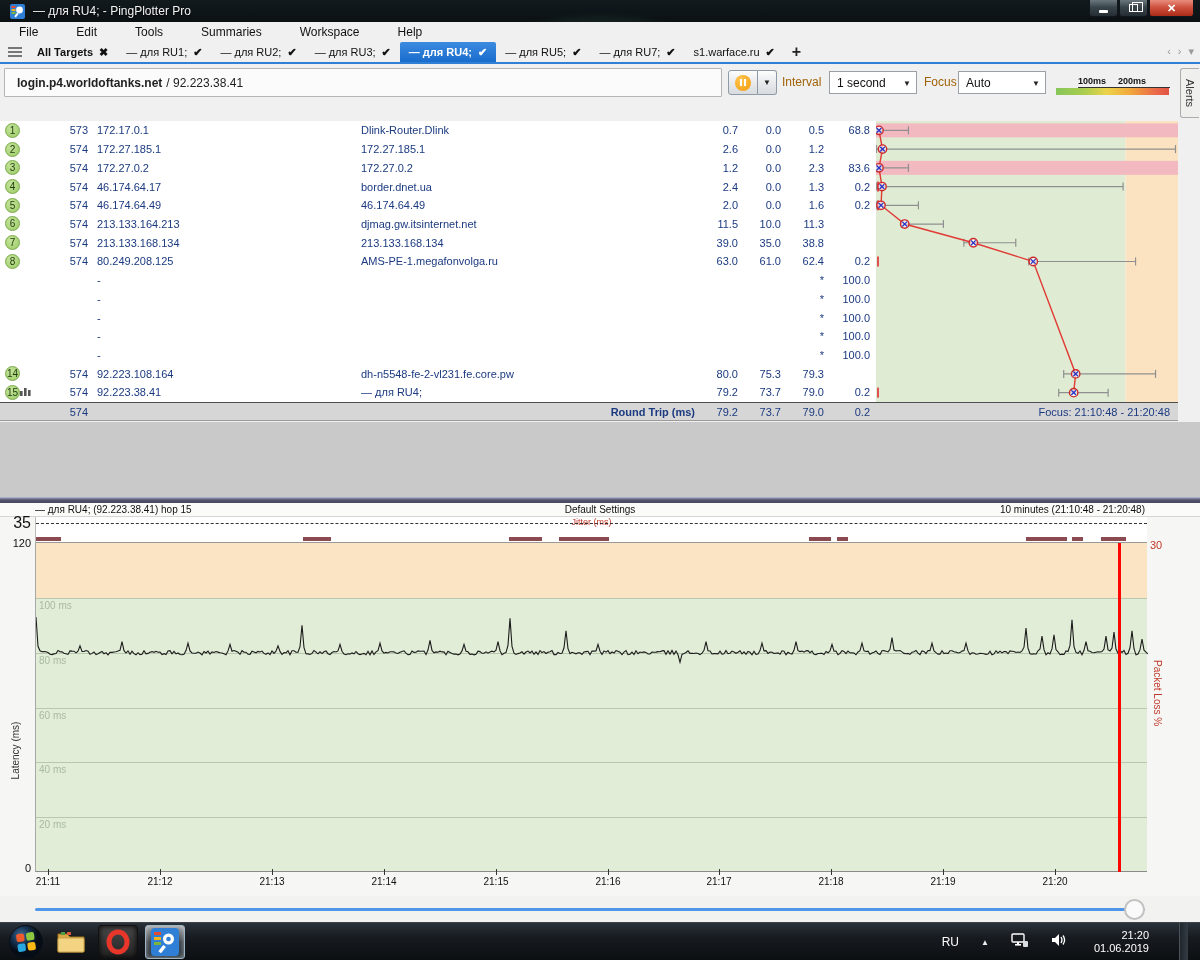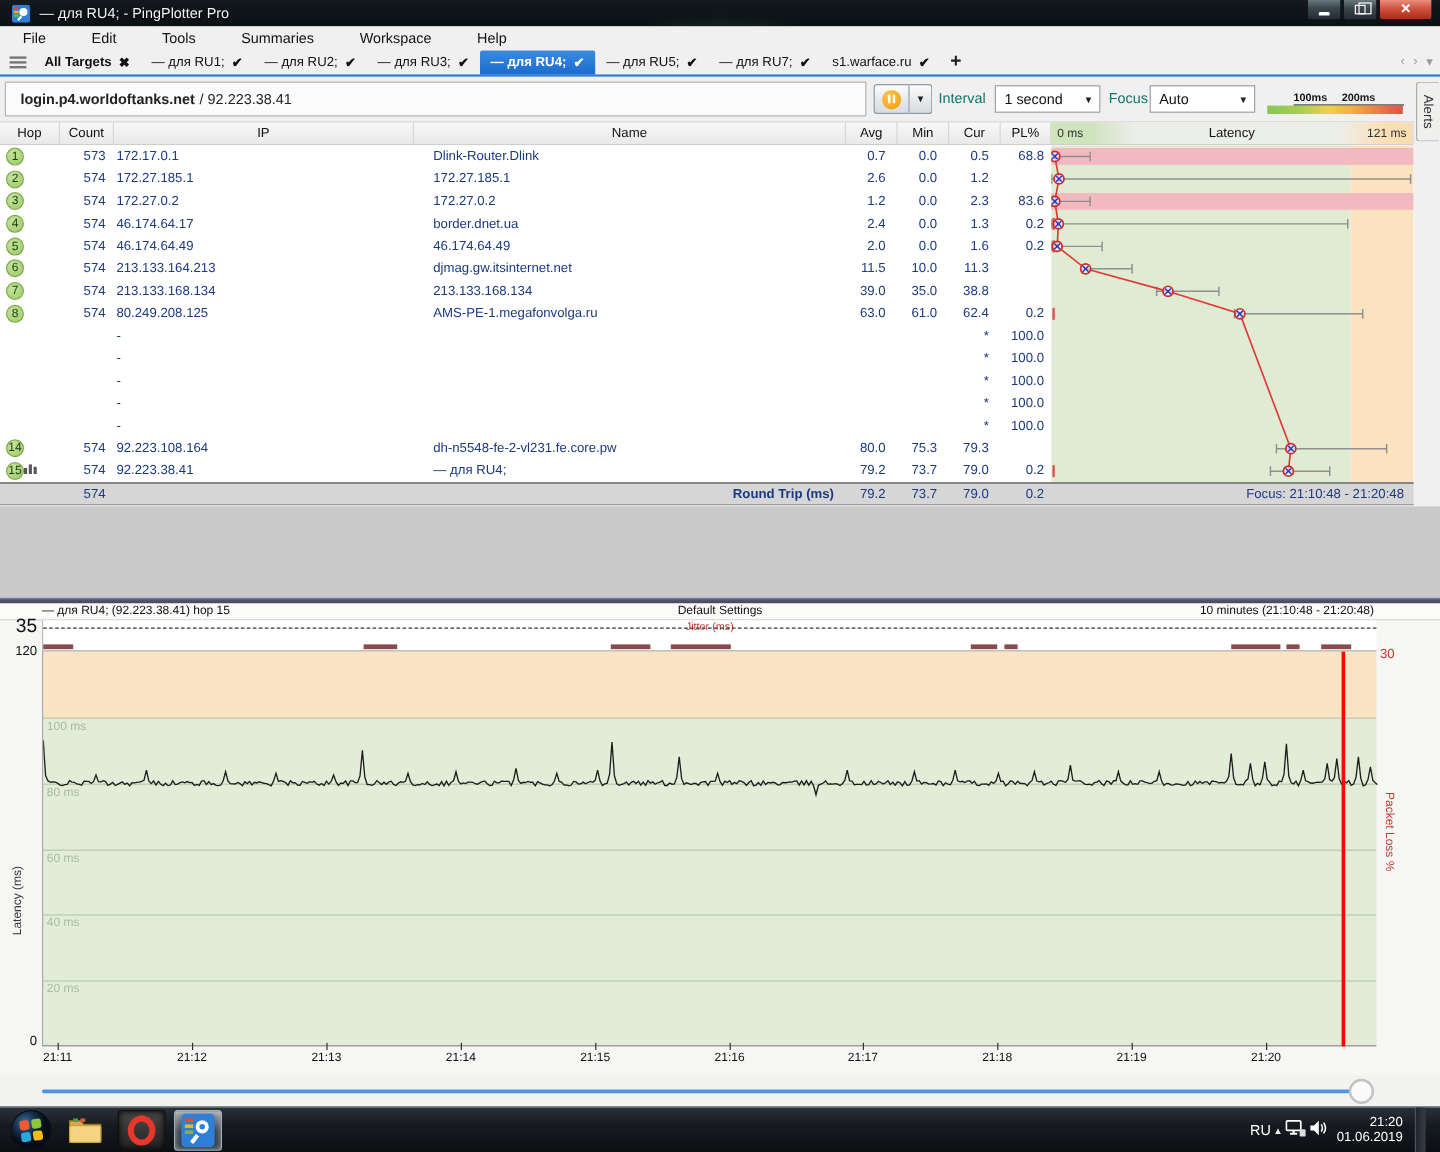--- a/index.html
+++ b/index.html
@@ -48,21 +48,21 @@
     display:flex;align-items:center;padding-left:12px;}
   .target b{font-weight:bold;margin-right:4px;}
   .pausegrp{position:absolute;left:728px;top:6px;display:flex;}
   .btn{height:25px;border:1px solid #8e9aa5;background:linear-gradient(#fdfdfd,#e8eaec 50%,#d8dbdf);
     display:flex;align-items:center;justify-content:center;}
   .btn.pause{width:30px;border-radius:3px 0 0 3px;}
   .btn.drop{width:19px;border-left:none;border-radius:0 3px 3px 0;font-size:8px;color:#222;}
   .pause-circle{width:16px;height:16px;border-radius:50%;background:radial-gradient(circle at 35% 30%,#ffc54d,#f49a0c);
     display:flex;align-items:center;justify-content:center;gap:2px;}
   .pause-circle i{display:block;width:2px;height:7px;background:#fff;}
-  .tool-lbl{position:absolute;top:11px;font-size:12px;color:#0f766e;}
+  .tool-lbl{position:absolute;top:11px;font-size:12px;color:#a16207;}
   .combo{position:absolute;top:7px;height:23px;background:#fff;border:1px solid #9aa0a6;
     font-size:12px;color:#111;display:flex;align-items:center;padding-left:7px;}
   .combo .arrow{position:absolute;right:5px;font-size:8px;color:#222;top:7px;}
   .legend-labels{position:absolute;left:1078px;top:12px;width:92px;display:flex;gap:12px;
     font-size:9px;font-weight:bold;color:#111;border-bottom:1px solid #333;padding-bottom:1px;}
   .legend-bar{position:absolute;left:1056px;top:24px;width:113px;height:7px;
     background:linear-gradient(90deg,#86c65a 0%,#aace4e 25%,#ecd24a 45%,#f2a93b 65%,#ea6a4a 88%,#e25345 100%);}
   .alerts-tab{position:absolute;left:1180px;top:68px;width:19px;height:50px;background:#efefee;
     border:1px solid #adadad;border-right:none;border-radius:3px 0 0 3px;
     display:flex;align-items:center;justify-content:center;}
@@ -143,21 +143,21 @@
 
   
   .taskbar{position:absolute;left:0;top:922px;width:1200px;height:38px;
     background:linear-gradient(#2a3139,#171b20 40%,#0c0f12);border-top:1px solid #3d444c;
     display:flex;align-items:center;}
   .orb{width:36px;height:36px;margin-left:8px;}
   .tb-btn{width:40px;height:34px;margin-left:7px;border-radius:3px;display:flex;align-items:center;justify-content:center;}
   .tb-btn.pressed{background:linear-gradient(#4a4a4a,#222);border:1px solid #111;box-shadow:inset 0 0 6px #000;}
   .tb-btn.active{background:linear-gradient(rgba(255,255,255,.55),rgba(190,210,225,.25) 50%,rgba(120,150,170,.3));
     border:1px solid #9db4c4;box-shadow:inset 0 0 5px rgba(255,255,255,.5);}
-  .tray{position:absolute;right:12px;top:0;height:38px;display:flex;align-items:center;gap:2px;color:#fff;}
+  .tray{position:absolute;right:12px;top:0;height:38px;display:flex;align-items:center;gap:22px;color:#fff;}
   .tray .lang{font-size:12px;}
   .tray .chev{font-size:8px;color:#eee;}
   .clock{text-align:right;font-size:11px;line-height:13px;color:#fff;margin-left:4px;}
   .showdesk{width:9px;height:38px;margin-left:8px;background:linear-gradient(90deg,#20262c,#343c44);
     border-left:1px solid #4a525a;}
 </style>
 </head>
 <body>
 
 <div class="screen">
@@ -270,35 +270,20 @@
       <span>100ms</span>
         <span>200ms</span>
     </div>
     <div class="legend-bar"></div>
   </div>
 
   <div class="alerts-tab">
     <span>Alerts</span>
   </div>
 
-  <div class="thead">
-    <div class="c-hop">Hop</div>
-    <div class="c-count">Count</div>
-    <div class="c-ip">IP</div>
-    <div class="c-name">Name</div>
-    <div class="c-avg">Avg</div>
-    <div class="c-min">Min</div>
-    <div class="c-cur">Cur</div>
-    <div class="c-pl">PL%</div>
-    <div class="c-lat lat-head">
-      <span class="lh-l">0 ms</span>
-      <span class="lh-c">Latency</span>
-      <span class="lh-r">121 ms</span>
-    </div>
-  </div>
 
   <div class="rows" id="rows">
       <div class="trow">
         <span class="s-hop"><span class="badge">1</span></span>
         <span class="s-count">573</span>
         <span class="s-ip">172.17.0.1</span>
         <span class="s-name">Dlink-Router.Dlink</span>
         <span class="s-avg">0.7</span>
         <span class="s-min">0.0</span>
         <span class="s-cur">0.5</span>

